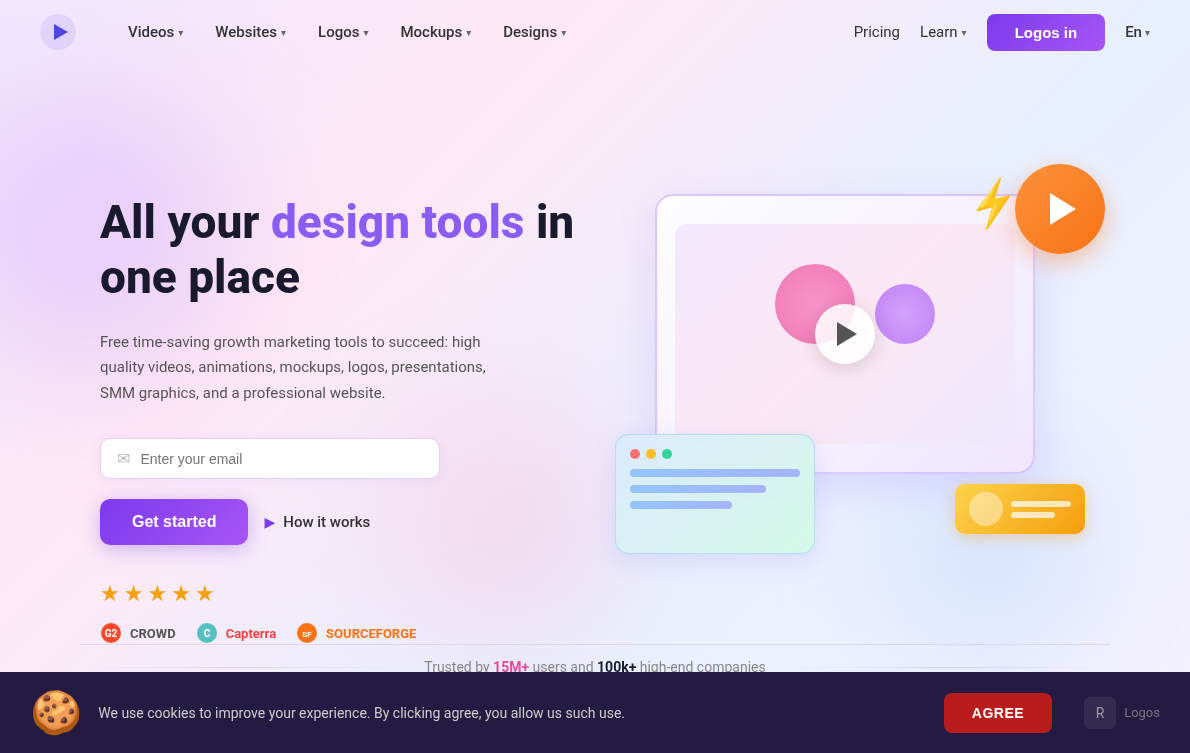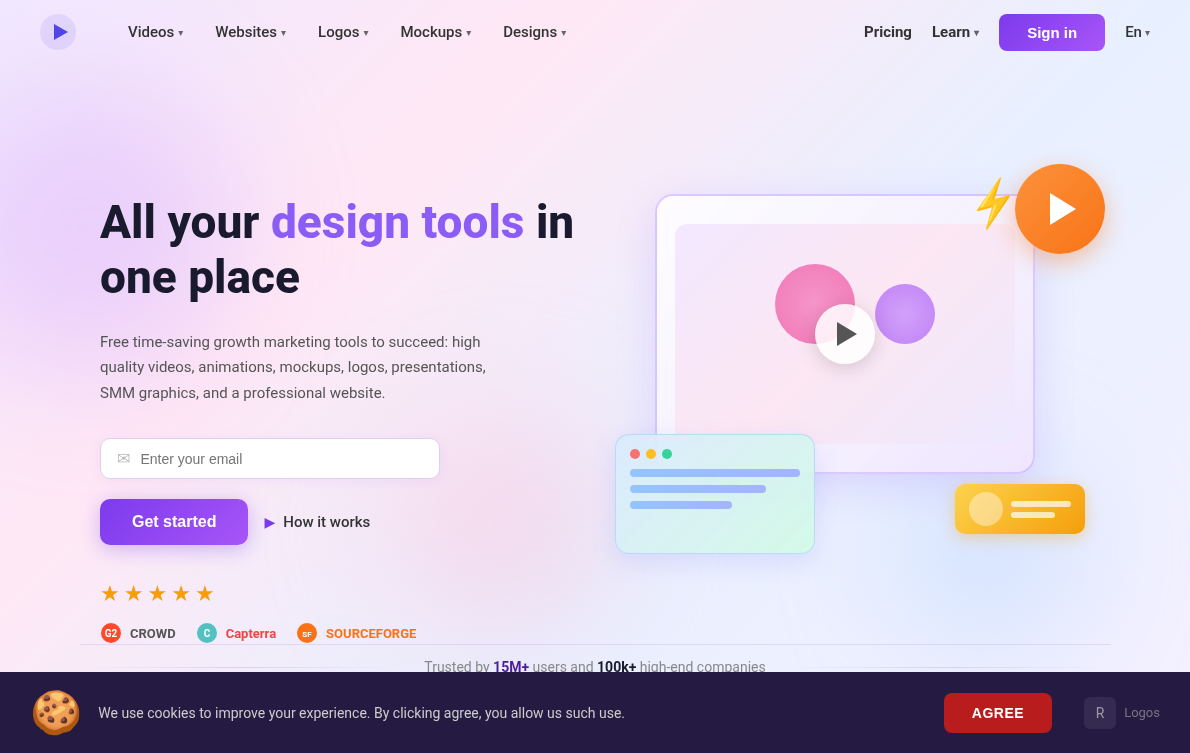--- a/index.html
+++ b/index.html
@@ -81,21 +81,21 @@
 
     .nav-right {
       display: flex;
       align-items: center;
       gap: 20px;
     }
     .nav-pricing, .nav-learn {
       font-size: 15px;
       color: #333;
       cursor: pointer;
-      font-weight: 700;
+      font-weight: 400;
       display: flex;
       align-items: center;
       gap: 4px;
     }
     .nav-signin {
       background: linear-gradient(135deg, #7c3aed, #a855f7);
       color: white;
       border: none;
       padding: 10px 28px;
       border-radius: 8px;
@@ -555,21 +555,21 @@
       <span class="nav-chevron">▾</span>
     </a>
   </div>
 
   <div class="nav-right">
     <span class="nav-pricing">Pricing</span>
     <span class="nav-learn">
       <span>Learn</span>
       <span class="nav-chevron">▾</span>
     </span>
-    <button class="nav-signin">Sign in</button>
+    <button class="nav-signin">Logos in</button>
     <span class="nav-lang">
       <span>En</span>
       <span class="nav-chevron">▾</span>
     </span>
   </div>
 </nav>
 
 <section class="hero">
   <div class="hero-left">
     <h1 class="hero-title">
@@ -662,21 +662,21 @@
           <div class="badge-line" style="width:60px"></div>
           <div class="badge-line" style="width:44px"></div>
         </div>
       </div>
     </div>
   </div>
 </section>
 
 <div class="trusted-bar">
   <div class="trusted-line"></div>
-  <p class="trusted-text">Trusted by <span style="color:#4c1d95;font-weight:700;">15M+</span> users and <span style="color:#1a1a2e;font-weight:700;">100k+</span> high-end companies</p>
+  <p class="trusted-text">Trusted by <span style="color:#ec4899;font-weight:700;">15M+</span> users and <span style="color:#1a1a2e;font-weight:700;">100k+</span> high-end companies</p>
   <div class="trusted-line"></div>
 </div>
 
 <div class="cookie-banner">
   <span class="cookie-emoji">🍪</span>
   <p class="cookie-text">We use cookies to improve your experience. By clicking agree, you allow us such use.</p>
   <button class="cookie-agree">AGREE</button>
 
   <div class="revain-badge" style="position:relative; bottom:auto; right:auto; margin-left:16px;">
     <div class="revain-icon">R</div>

